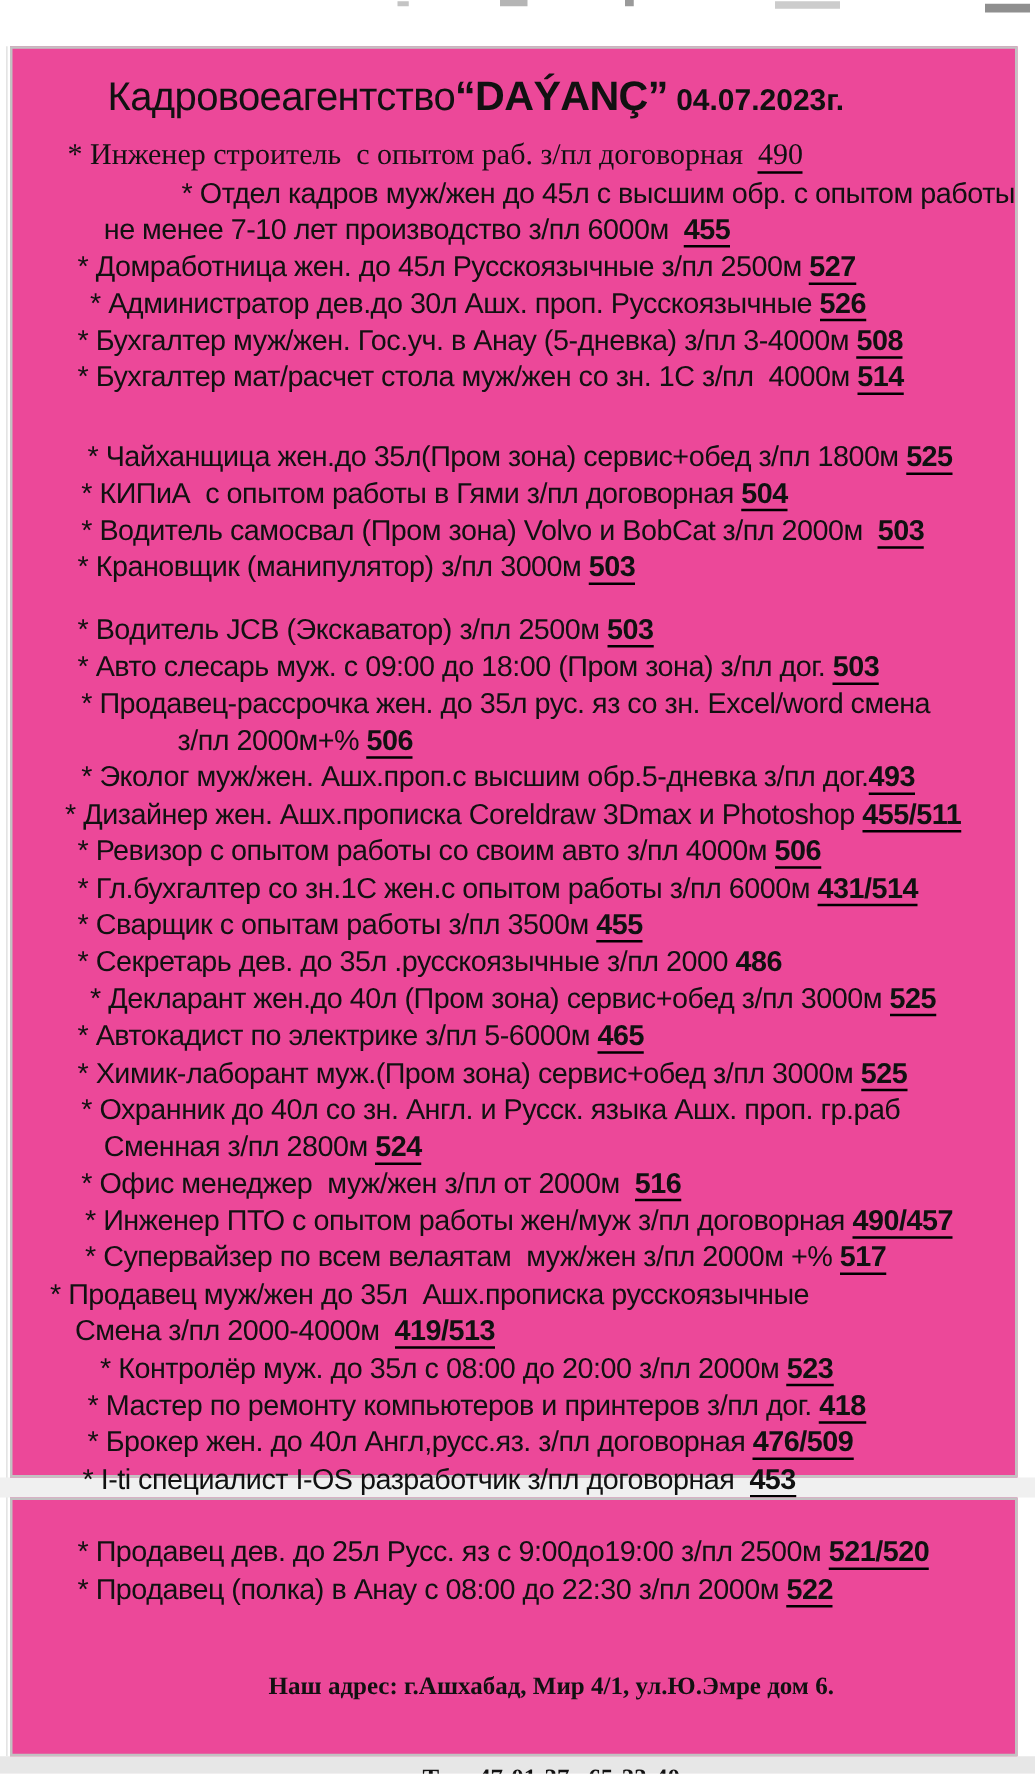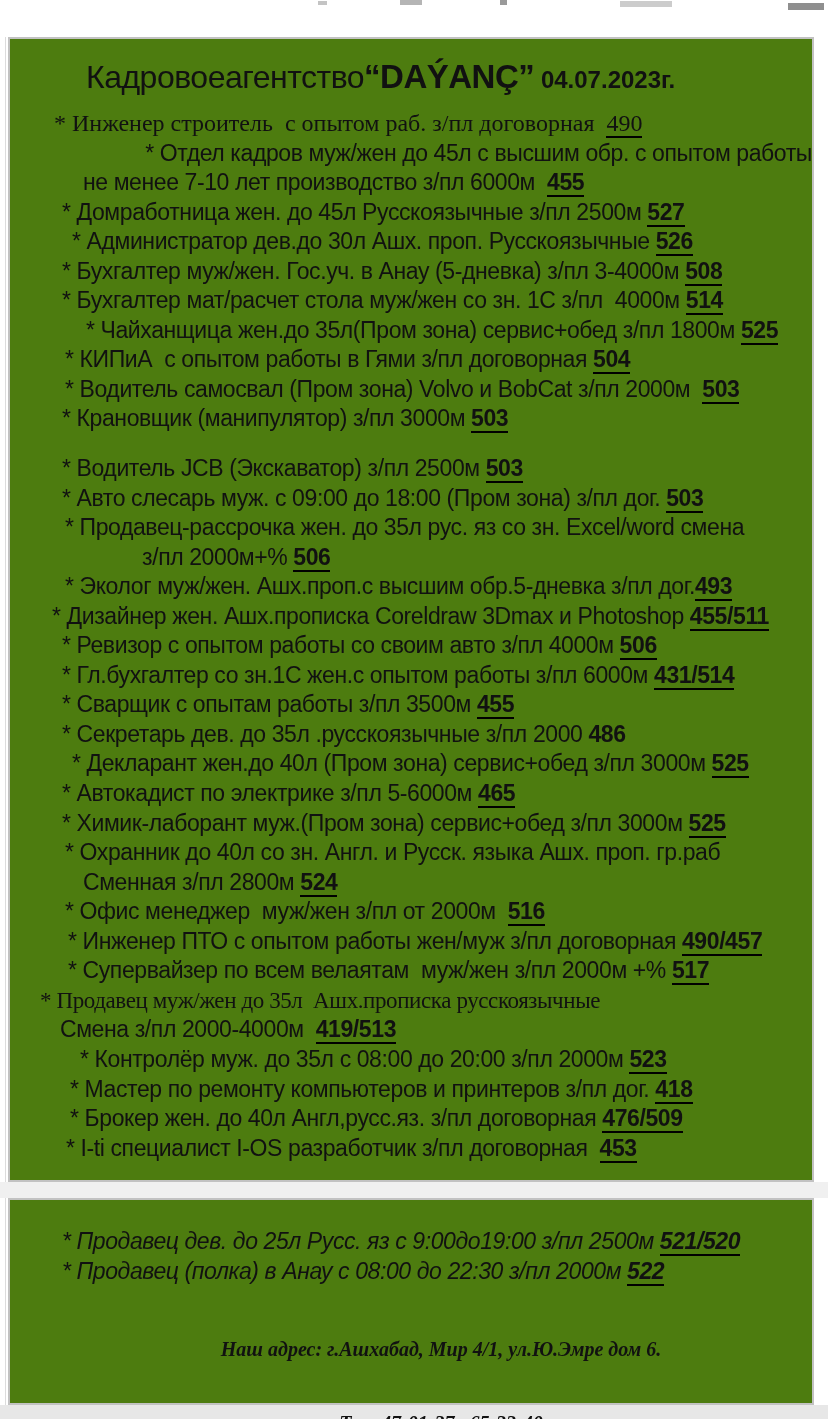--- a/index.html
+++ b/index.html
@@ -2,25 +2,25 @@
 <html><head>
 <meta charset="utf-8">
 <style>
   * { margin:0; padding:0; box-sizing:border-box; }
   html,body { width:828px; height:1419px; background:#ffffff; overflow:hidden; }
   .sheet {
     position:relative; width:828px; height:1419px; background:#ffffff;
     font-family:"Liberation Sans", sans-serif; color:#111;
   }
   .panel {
-    position:absolute; left:8px; width:806px; background:#4d7c0f;
+    position:absolute; left:8px; width:806px; background:#ec4899;
     border:2px solid #c2c2c2;
   }
   .panel-1 { top:37px; height:1145px; }
-  .panel-2 { top:1198px; height:207px;font-style:italic; }
+  .panel-2 { top:1198px; height:207px; }
   .gap-band { position:absolute; left:0; top:1182px; width:828px; height:16px; background:#f0f0f0; }
   .bottom-strip { position:absolute; left:0; top:1405px; width:828px; height:14px; background:#e7e7e7; }
   .left-edge { position:absolute; left:5px; top:37px; width:1px; height:1368px; background:#dcdcdc; }
   .frag { position:absolute; background:#a9a9a9; }
   .f1 { left:318px; top:1px; width:9px; height:4px; background:#c4c4c4; }
   .f2 { left:400px; top:0; width:22px; height:5px; background:#b5b5b5; }
   .f3 { left:500px; top:0; width:7px; height:5px; background:#9a9a9a; }
   .f4 { left:620px; top:1px; width:52px; height:6px; background:#cccccc; }
   .f5 { left:788px; top:3px; width:36px; height:7px; background:#8f8f8f; }
 
@@ -67,21 +67,21 @@
   <div class="panel panel-1">
     <div class="title"><span class="t-agency">Кадровоеагентство</span><span class="t-brand">“DAÝANÇ”</span><span class="t-date"> 04.07.2023г.</span></div>
     <div class="rows">
         <div class="row serif" style="padding-left: 44px;"><span class="star">* </span><span>Инженер строитель  с опытом раб. з/пл договорная  </span><span class="code u rsf">490</span></div>
         <div class="row" style="padding-left: 55px; text-align: right;"><span class="star">* </span><span>Отдел кадров муж/жен до 45л с высшим обр. с опытом работы</span></div>
         <div class="row" style="padding-left: 73px;"><span>не менее 7-10 лет производство з/пл 6000м  </span><span class="code u">455</span></div>
         <div class="row" style="padding-left: 52px;"><span class="star">* </span><span>Домработница жен. до 45л Русскоязычные з/пл 2500м </span><span class="code u">527</span></div>
         <div class="row" style="padding-left: 62px;"><span class="star">* </span><span>Администратор дев.до 30л Ашх. проп. Русскоязычные </span><span class="code u">526</span></div>
         <div class="row" style="padding-left: 52px;"><span class="star">* </span><span>Бухгалтер муж/жен. Гос.уч. в Анау (5-дневка) з/пл 3-4000м </span><span class="code u">508</span></div>
         <div class="row" style="padding-left: 52px;"><span class="star">* </span><span>Бухгалтер мат/расчет стола муж/жен со зн. 1С з/пл  4000м </span><span class="code u">514</span></div>
-        <div class="row" style="padding-left: 76px;"><span class="star">* </span><span>Чайханщица жен.до 35л(Пром зона) сервис+обед з/пл 1800м </span><span class="code u">525</span></div>
+        <div class="row" style="padding-left: 60px; margin-top: 34px;"><span class="star">* </span><span>Чайханщица жен.до 35л(Пром зона) сервис+обед з/пл 1800м </span><span class="code u">525</span></div>
         <div class="row" style="padding-left: 55px;"><span class="star">* </span><span>КИПиА  с опытом работы в Гями з/пл договорная </span><span class="code u">504</span></div>
         <div class="row" style="padding-left: 55px;"><span class="star">* </span><span>Водитель самосвал (Пром зона) Volvo и BobCat з/пл 2000м  </span><span class="code u">503</span></div>
         <div class="row" style="padding-left: 52px;"><span class="star">* </span><span>Крановщик (манипулятор) з/пл 3000м </span><span class="code u">503</span></div>
         <div class="row" style="padding-left: 52px; margin-top: 20px;"><span class="star">* </span><span>Водитель JCB (Экскаватор) з/пл 2500м </span><span class="code u">503</span></div>
         <div class="row" style="padding-left: 52px;"><span class="star">* </span><span>Авто слесарь муж. с 09:00 до 18:00 (Пром зона) з/пл дог. </span><span class="code u">503</span></div>
         <div class="row" style="padding-left: 55px;"><span class="star">* </span><span>Продавец-рассрочка жен. до 35л рус. яз со зн. Excel/word смена</span></div>
         <div class="row" style="padding-left: 84px; margin-left: 48px;"><span>з/пл 2000м+% </span><span class="code u">506</span></div>
         <div class="row" style="padding-left: 55px;"><span class="star">* </span><span>Эколог муж/жен. Ашх.проп.с высшим обр.5-дневка з/пл дог.</span><span class="code u">493</span></div>
         <div class="row" style="padding-left: 42px;"><span class="star">* </span><span>Дизайнер жен. Ашх.прописка Coreldraw 3Dmax и Photoshop </span><span class="code u">455/511</span></div>
         <div class="row" style="padding-left: 52px;"><span class="star">* </span><span>Ревизор с опытом работы со своим авто з/пл 4000м </span><span class="code u">506</span></div>
@@ -89,21 +89,21 @@
         <div class="row" style="padding-left: 52px;"><span class="star">* </span><span>Сварщик с опытам работы з/пл 3500м </span><span class="code u">455</span></div>
         <div class="row" style="padding-left: 52px;"><span class="star">* </span><span>Секретарь дев. до 35л .русскоязычные з/пл 2000 </span><span class="code">486</span></div>
         <div class="row" style="padding-left: 62px;"><span class="star">* </span><span>Декларант жен.до 40л (Пром зона) сервис+обед з/пл 3000м </span><span class="code u">525</span></div>
         <div class="row" style="padding-left: 52px;"><span class="star">* </span><span>Автокадист по электрике з/пл 5-6000м </span><span class="code u">465</span></div>
         <div class="row" style="padding-left: 52px;"><span class="star">* </span><span>Химик-лаборант муж.(Пром зона) сервис+обед з/пл 3000м </span><span class="code u">525</span></div>
         <div class="row" style="padding-left: 55px;"><span class="star">* </span><span>Охранник до 40л со зн. Англ. и Русск. языка Ашх. проп. гр.раб</span></div>
         <div class="row" style="padding-left: 73px;"><span>Сменная з/пл 2800м </span><span class="code u">524</span></div>
         <div class="row" style="padding-left: 55px;"><span class="star">* </span><span>Офис менеджер  муж/жен з/пл от 2000м  </span><span class="code u">516</span></div>
         <div class="row" style="padding-left: 58px;"><span class="star">* </span><span>Инженер ПТО с опытом работы жен/муж з/пл договорная </span><span class="code u">490/457</span></div>
         <div class="row" style="padding-left: 58px;"><span class="star">* </span><span>Супервайзер по всем велаятам  муж/жен з/пл 2000м +% </span><span class="code u">517</span></div>
-        <div class="row" style="padding-left: 30px; font-family: Liberation Serif, serif;"><span class="star">* </span><span>Продавец муж/жен до 35л  Ашх.прописка русскоязычные</span></div>
+        <div class="row" style="padding-left: 30px;"><span class="star">* </span><span>Продавец муж/жен до 35л  Ашх.прописка русскоязычные</span></div>
         <div class="row" style="padding-left: 50px;"><span>Смена з/пл 2000-4000м  </span><span class="code u">419/513</span></div>
         <div class="row" style="padding-left: 70px;"><span class="star">* </span><span>Контролёр муж. до 35л с 08:00 до 20:00 з/пл 2000м </span><span class="code u">523</span></div>
         <div class="row" style="padding-left: 60px;"><span class="star">* </span><span>Мастер по ремонту компьютеров и принтеров з/пл дог. </span><span class="code u">418</span></div>
         <div class="row" style="padding-left: 60px;"><span class="star">* </span><span>Брокер жен. до 40л Англ,русс.яз. з/пл договорная </span><span class="code u">476/509</span></div>
         <div class="row" style="padding-left: 56px;"><span class="star">* </span><span>I-ti специалист I-OS разработчик з/пл договорная  </span><span class="code u">453</span></div>
       </div>
   </div>
 
   <div class="panel panel-2">
     <div class="rows">

